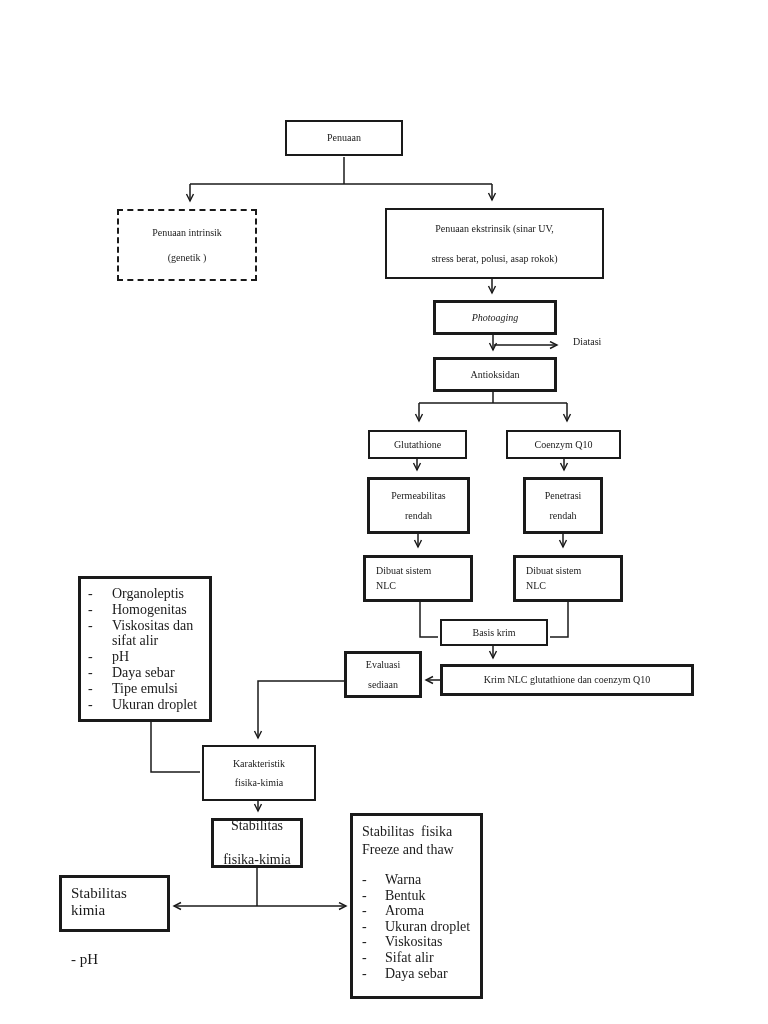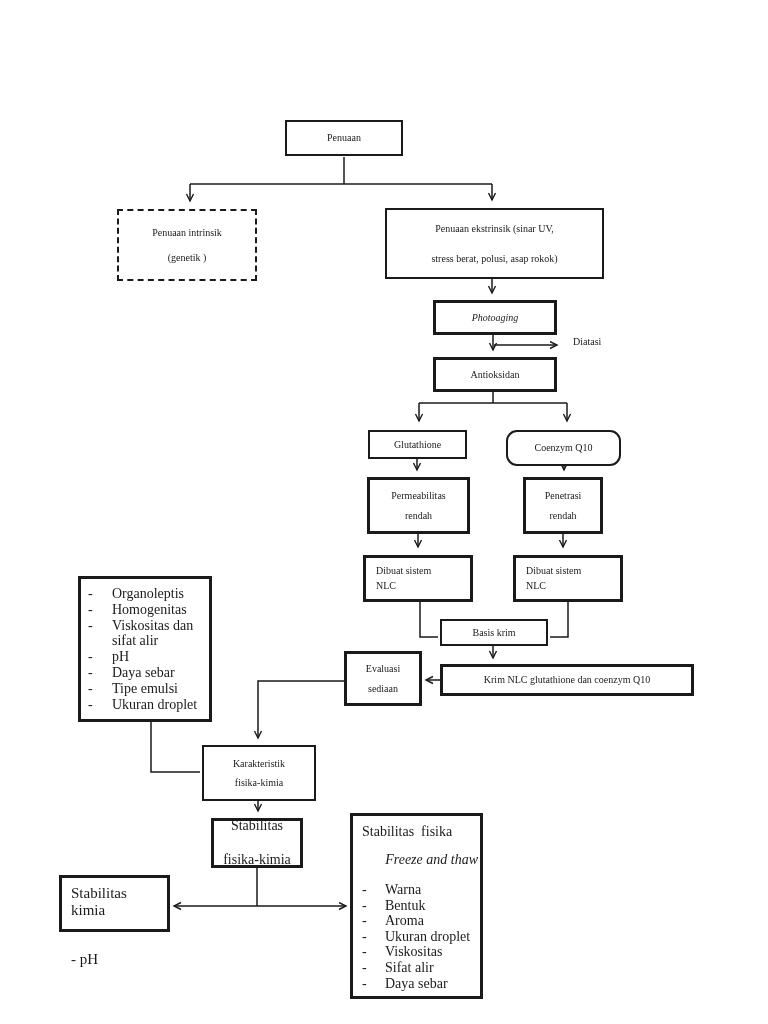--- a/index.html
+++ b/index.html
@@ -16,21 +16,21 @@
   .leftal{align-items:flex-start;text-align:left;padding-left:10px;}
   .floating-label{position:absolute;font-size:10px;}
   .listbox{justify-content:flex-start;align-items:stretch;text-align:left;
            padding:7px 2px 0 7px;font-size:14px;}
   .lrow{display:flex;line-height:15.8px;}
   .lrow .dash{flex:0 0 24px;}
   .lrow .txt{flex:1;padding-right:2px;}
   .sfbox{justify-content:flex-start;align-items:stretch;text-align:left;
          padding:8px 2px 0 9px;font-size:14px;overflow:hidden;}
   .sfbox .title{line-height:16px;white-space:pre-wrap;}
-  .sfbox .subtitle{margin-top:12px;line-height:16px;font-style:italic;text-align:right;}
+  .sfbox .subtitle{margin-top:2px;line-height:16px;}
   .sfbox .slist{margin-top:14px;}
   .sfbox .lrow{line-height:15.6px;}
   .sfbox .lrow .dash{flex:0 0 23px;}
   .skbox{justify-content:flex-start;align-items:flex-start;text-align:left;
          padding:7px 4px 0 9px;font-size:15px;}
   .skbox .l2{margin-top:31px;}
   .nlc{line-height:1.45;}
 </style>
 </head>
 <body>
@@ -93,21 +93,21 @@
   <div class="floating-label" style="left:573px;top:336px;">Diatasi</div>
 
   <div class="box thick" style="left:433px;top:357px;width:124px;height:35px;">
     <span>Antioksidan</span>
   </div>
 
   <div class="box" style="left:368px;top:430px;width:99px;height:29px;">
     <span>Glutathione</span>
   </div>
 
-  <div class="box" style="left:506px;top:430px;width:115px;height:36px;border-radius:11px;">
+  <div class="box" style="left:506px;top:430px;width:115px;height:29px;">
     <span>Coenzym Q10</span>
   </div>
 
   <div class="box thick gap8" style="left:367px;top:477px;width:103px;height:57px;">
     <span>Permeabilitas</span>
     <span>rendah</span>
   </div>
 
   <div class="box thick gap8" style="left:523px;top:477px;width:80px;height:57px;">
     <span>Penetrasi</span>
@@ -125,21 +125,21 @@
   </div>
 
   <div class="box" style="left:440px;top:619px;width:108px;height:27px;">
     <span>Basis krim</span>
   </div>
 
   <div class="box thick" style="left:440px;top:664px;width:254px;height:32px;">
     <span>Krim NLC glutathione dan coenzym Q10</span>
   </div>
 
-  <div class="box thick gap8" style="left:344px;top:651px;width:78px;height:55px;">
+  <div class="box thick gap8" style="left:344px;top:651px;width:78px;height:47px;">
     <span>Evaluasi</span>
     <span>sediaan</span>
   </div>
 
   <div class="box thick listbox" style="left:78px;top:576px;width:134px;height:146px;">
     <div class="lrow">
       <span class="dash">-</span>
       <span class="txt">Organoleptis</span>
     </div>
     <div class="lrow">

